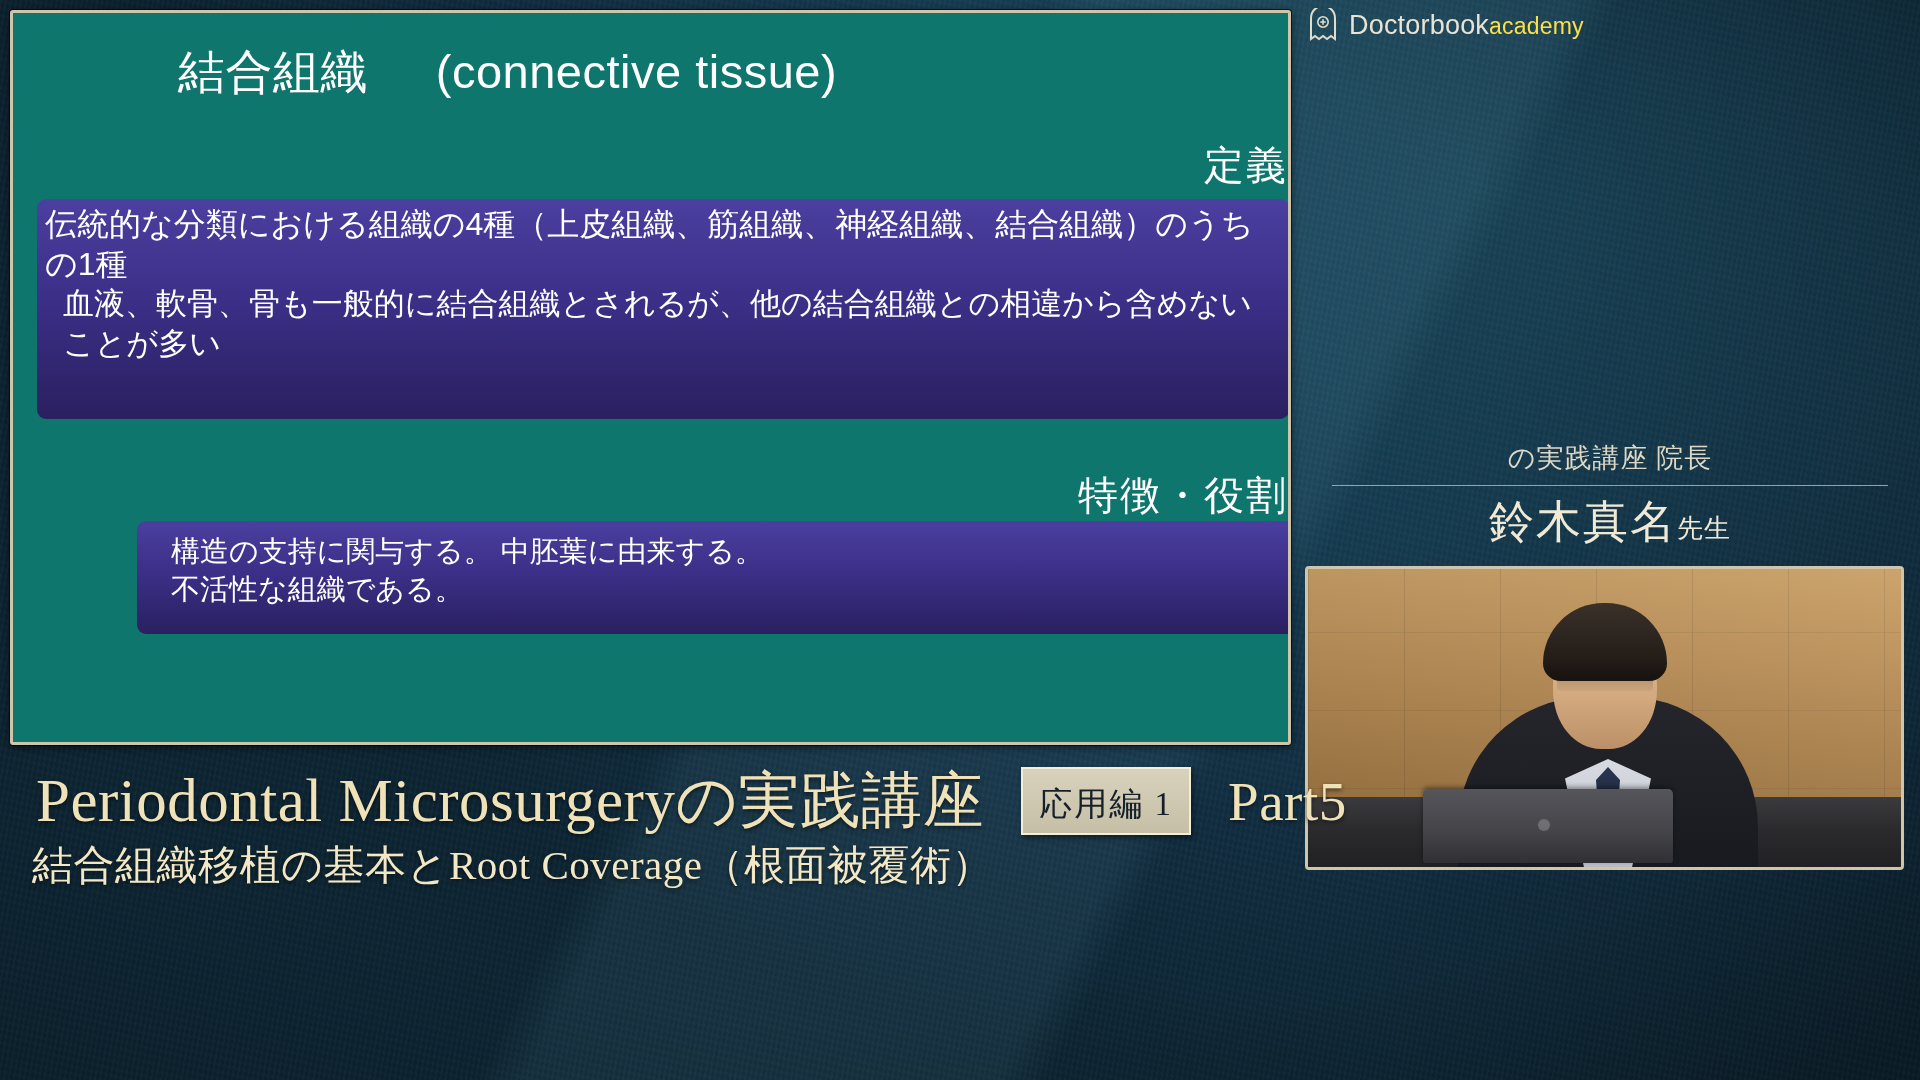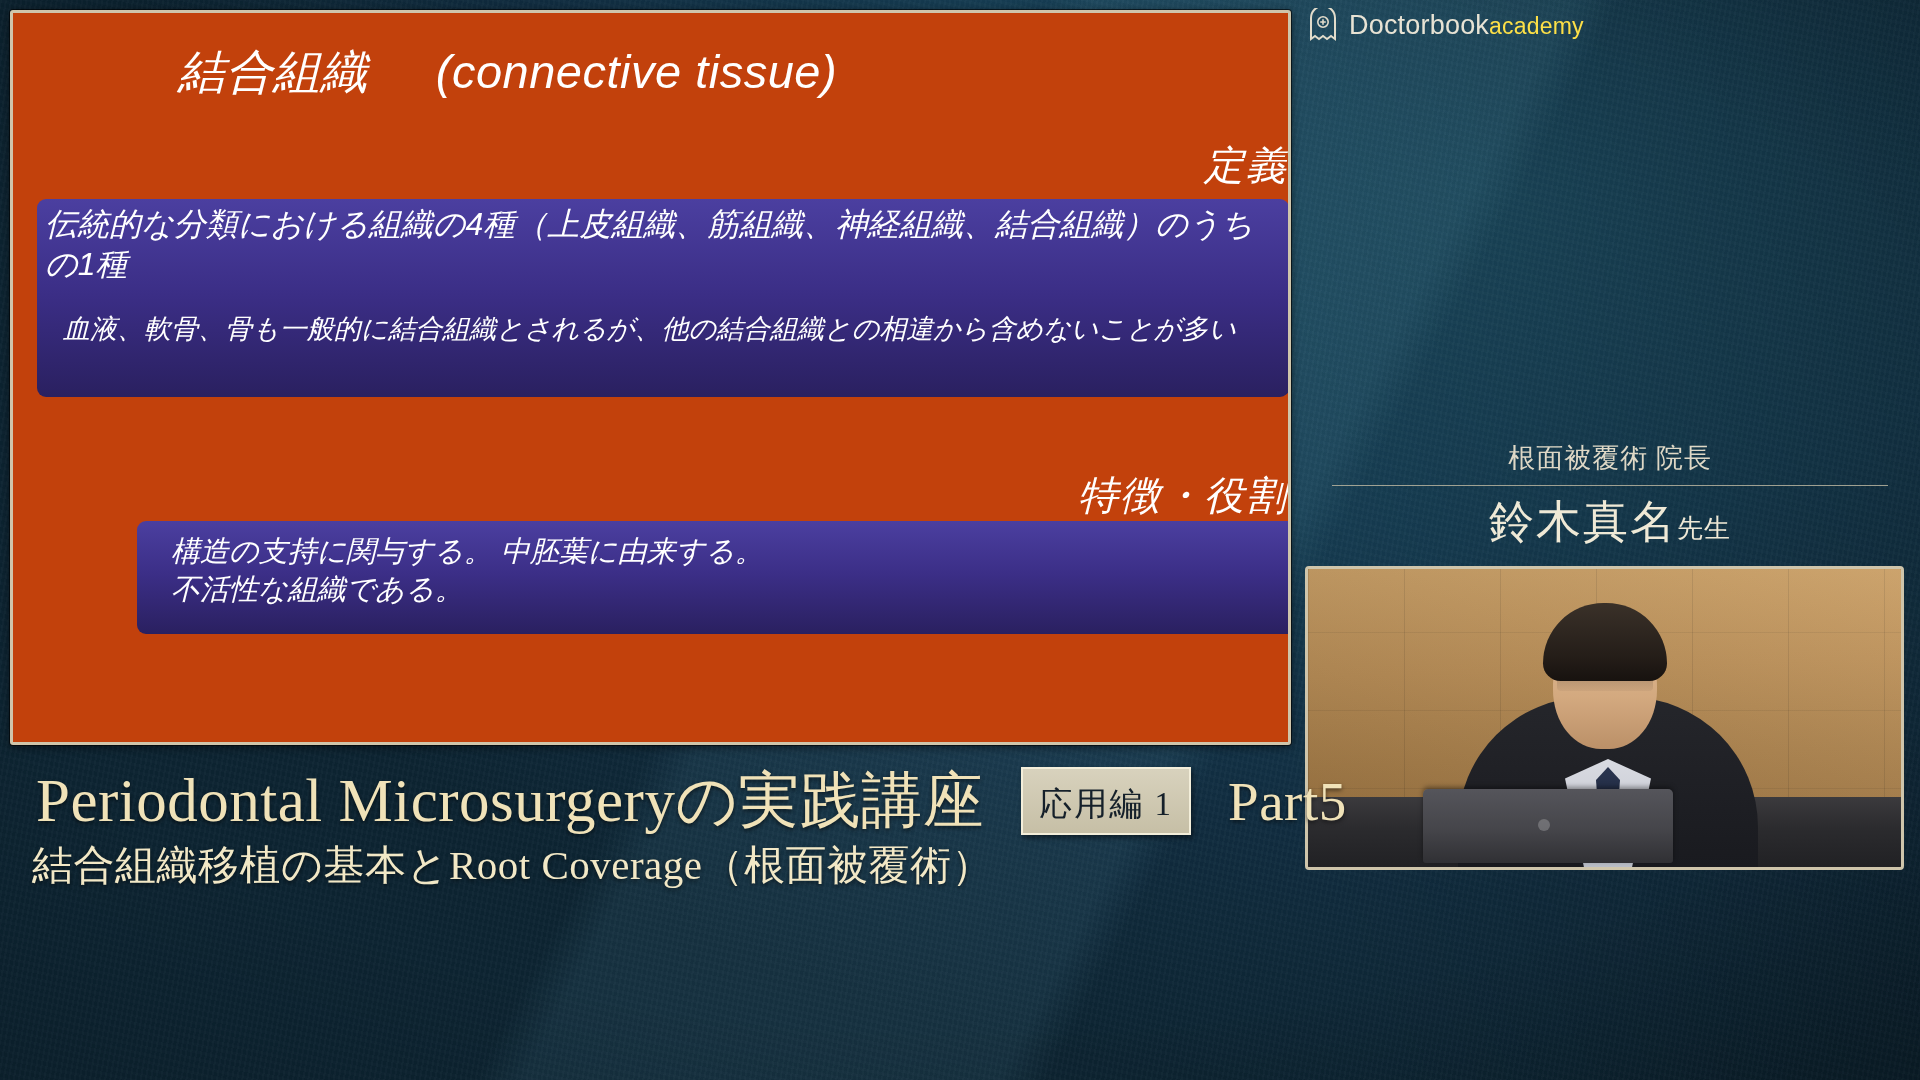--- a/index.html
+++ b/index.html
@@ -27,46 +27,46 @@
   #vignette{position:absolute;inset:0;
     background:radial-gradient(120% 110% at 50% 45%, rgba(0,0,0,0) 45%, rgba(0,0,0,.35) 100%);}
 
   
   #slide-frame{
     position:absolute;left:10px;top:10px;width:1275px;height:729px;
     border:3px solid #cfc5ab;border-radius:3px;background:#000;
     box-shadow:0 0 0 1px rgba(0,0,0,.6), 0 2px 10px rgba(0,0,0,.55);
     overflow:hidden;
   }
-  #slide{position:absolute;inset:0;background:#c2410c;font-style:italic;}
+  #slide{position:absolute;inset:0;background:#0f766e;}
 
   .slide-title{
     position:absolute;left:165px;top:28px;
     color:#fff;font-size:47px;letter-spacing:.5px;white-space:nowrap;
   }
   .slide-title .en{ }
 
   .section-head{
     position:absolute;color:#fff;text-align:right;width:100%;
     font-size:40px;letter-spacing:2px;
   }
   #head-definition{top:125px;left:0;}
   #head-features{top:455px;left:0;}
 
   .pbox{
     position:absolute;
     background:linear-gradient(180deg,#4b3fa0 0%,#3b2e86 48%,#2a2060 100%);
     border-radius:9px;color:#fff;box-sizing:border-box;
   }
-  #box-definition{left:24px;top:186px;width:1252px;height:198px;padding:6px 8px 0 8px;}
+  #box-definition{left:24px;top:186px;width:1252px;height:220px;padding:6px 8px 0 8px;}
   #box-features{left:124px;top:508px;width:1183px;height:113px;padding:12px 0 0 34px;}
 
   .pbox p{margin:0;}
   #def-p1{font-size:32px;line-height:1.24;letter-spacing:0;}
-  #def-p2{font-size:27px;line-height:1.27;margin-top:28px;padding-left:18px;padding-right:6px;}
+  #def-p2{font-size:31px;line-height:1.27;padding-left:18px;padding-right:6px;}
   #feat-p1{font-size:29px;line-height:1.3;}
   #feat-p2{font-size:29px;line-height:1.3;}
 
   
   #rail{position:absolute;left:1300px;top:0;width:620px;height:1080px;}
 
   #brand{position:absolute;left:8px;top:8px;display:flex;align-items:center;gap:11px;}
   #brand-icon{width:30px;height:34px;display:block;}
   #brand-text{color:#e8e3d4;font-size:27px;letter-spacing:.2px;white-space:nowrap;}
   #brand-text .light{font-size:23px;color:#fde047;}
@@ -173,21 +173,21 @@
         <circle cx="15" cy="14" r="5.2" stroke="#e2dccb" stroke-width="1.6" fill="none"></circle>
         <path d="M15 11.2 V16.8 M12.2 14 H17.8" stroke="#e2dccb" stroke-width="1.6"></path>
       </svg>
     </span>
     <span id="brand-text">
       <span>Doctorbook</span><span class="light">academy</span>
     </span>
   </div>
 
   <div id="presenter">
-    <div id="presenter-affiliation">根面被覆術 院長</div>
+    <div id="presenter-affiliation">の実践講座 院長</div>
     <div id="presenter-rule"></div>
     <div id="presenter-name">
       <span>鈴木真名</span><span class="suffix">先生</span>
     </div>
   </div>
 
   <div id="webcam">
     <div id="wc-wall"></div>
     <div id="wc-desk"></div>
     <div id="wc-body">

